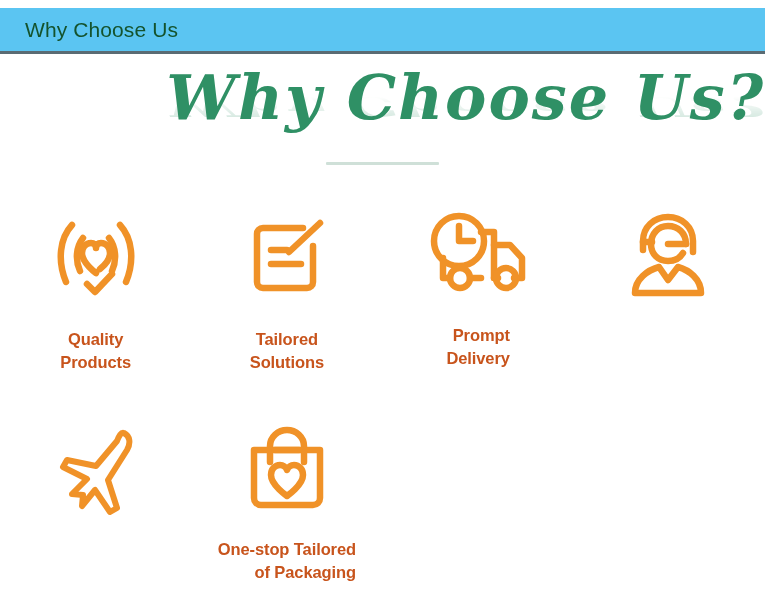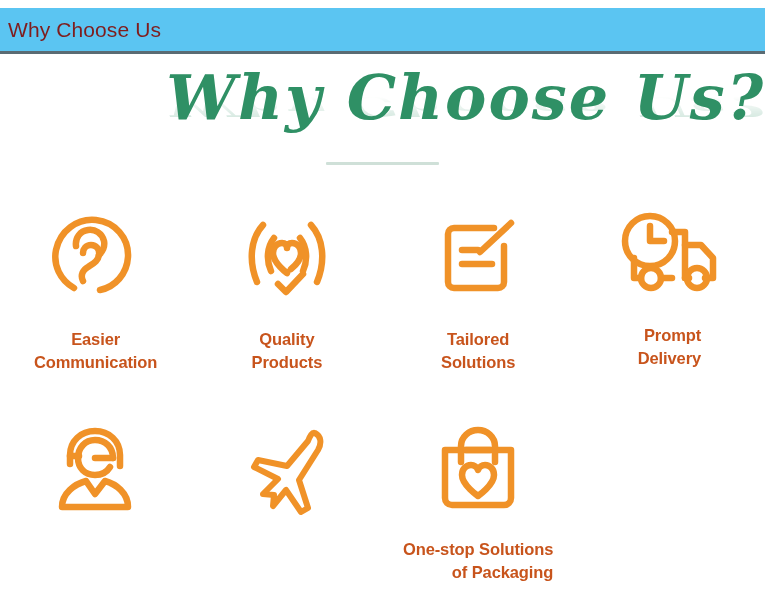--- a/index.html
+++ b/index.html
@@ -27,22 +27,22 @@
     width: 765px;
     height: 46px;
     background: #5bc5f2;
     border-bottom: 3px solid #5a6b73;
     display: flex;
     align-items: center;
   }
   #titlebar-text {
     font-size: 21px;
     line-height: 21px;
-    color: #7f1d1d;
-    padding-left: 8px;
+    color: #14532d;
+    padding-left: 25px;
     letter-spacing: 0.1px;
     white-space: nowrap;
   }
 
   
   #heading-wrap {
     position: absolute;
     left: 0;
     top: 62px;
     width: 765px;
@@ -143,31 +143,20 @@
   </div>
 
   <div id="heading-wrap">
     <div id="heading">Why Choose Us?</div>
     <div id="heading-reflection" aria-hidden="true">Why Choose Us?</div>
   </div>
   <div id="heading-divider"></div>
 
   <div id="features">
 
-    <div class="feature row1">
-      <div class="feature-icon">
-        <svg width="92" height="92" viewBox="0 0 92 92" fill="none" stroke="#f09228" stroke-width="6.5" stroke-linecap="round" stroke-linejoin="round">
-          <path d="M24 76 C10 68 3 53 6 38 C10 19 27 6 46 8 C65 10 79 26 78 45 C77 62 65 75 50 78"></path>
-          <path d="M33 69 C30 63 33 58 38 55 C44 51 48 49 49 43 C50 37 46 33 41 33 C36 33 33 37 33 41"></path>
-          <path d="M49 43 C53 39 55 34 54 29 C52 21 45 17 38 18 C30 19 25 26 26 34"></path>
-        </svg>
-      </div>
-      <div class="feature-label">Easier
-Communication</div>
-    </div>
 
     <div class="feature row1">
       <div class="feature-icon">
         <svg width="92" height="92" viewBox="0 0 92 92" fill="none" stroke="#f09228" stroke-width="6.5" stroke-linecap="round" stroke-linejoin="round">
           <path d="M22 13 C10 26 7 48 16 70"></path>
           <path d="M33 26 C26 35 25 48 30 59"></path>
           <path d="M70 13 C82 26 85 48 76 70"></path>
           <path d="M59 26 C66 35 67 48 62 59"></path>
           <path d="M46 61 C46 61 32 51 32 41 C32 35 36 31 41 31 C44 31 46 33 46 36 C46 33 48 31 51 31 C56 31 60 35 60 41 C60 47 55 53 50 57"></path>
           <path d="M37 72 L45 80 L62 62"></path>
@@ -231,18 +220,18 @@
 
     <div class="feature row2">
       <div class="feature-icon">
         <svg width="92" height="92" viewBox="0 0 92 92" fill="none" stroke="#f09228" stroke-width="6.5" stroke-linecap="round" stroke-linejoin="round">
           <path d="M13 26 H79 V74 C79 78 76 81 72 81 H20 C16 81 13 78 13 74 V26 Z"></path>
           <path d="M29 38 V22 C29 13 37 6 46 6 C55 6 63 13 63 22 V38"></path>
           <path d="M34 26 H58"></path>
           <path d="M46 72 C46 72 30 61 30 51 C30 45 34 41 39 41 C42 41 45 43 46 46 C47 43 50 41 53 41 C58 41 62 45 62 51 C62 61 46 72 46 72 Z"></path>
         </svg>
       </div>
-      <div class="feature-label">One-stop Solutions
+      <div class="feature-label">One-stop Tailored
 of Packaging</div>
     </div>
 
   </div>
 </div>
 
 </body></html>

